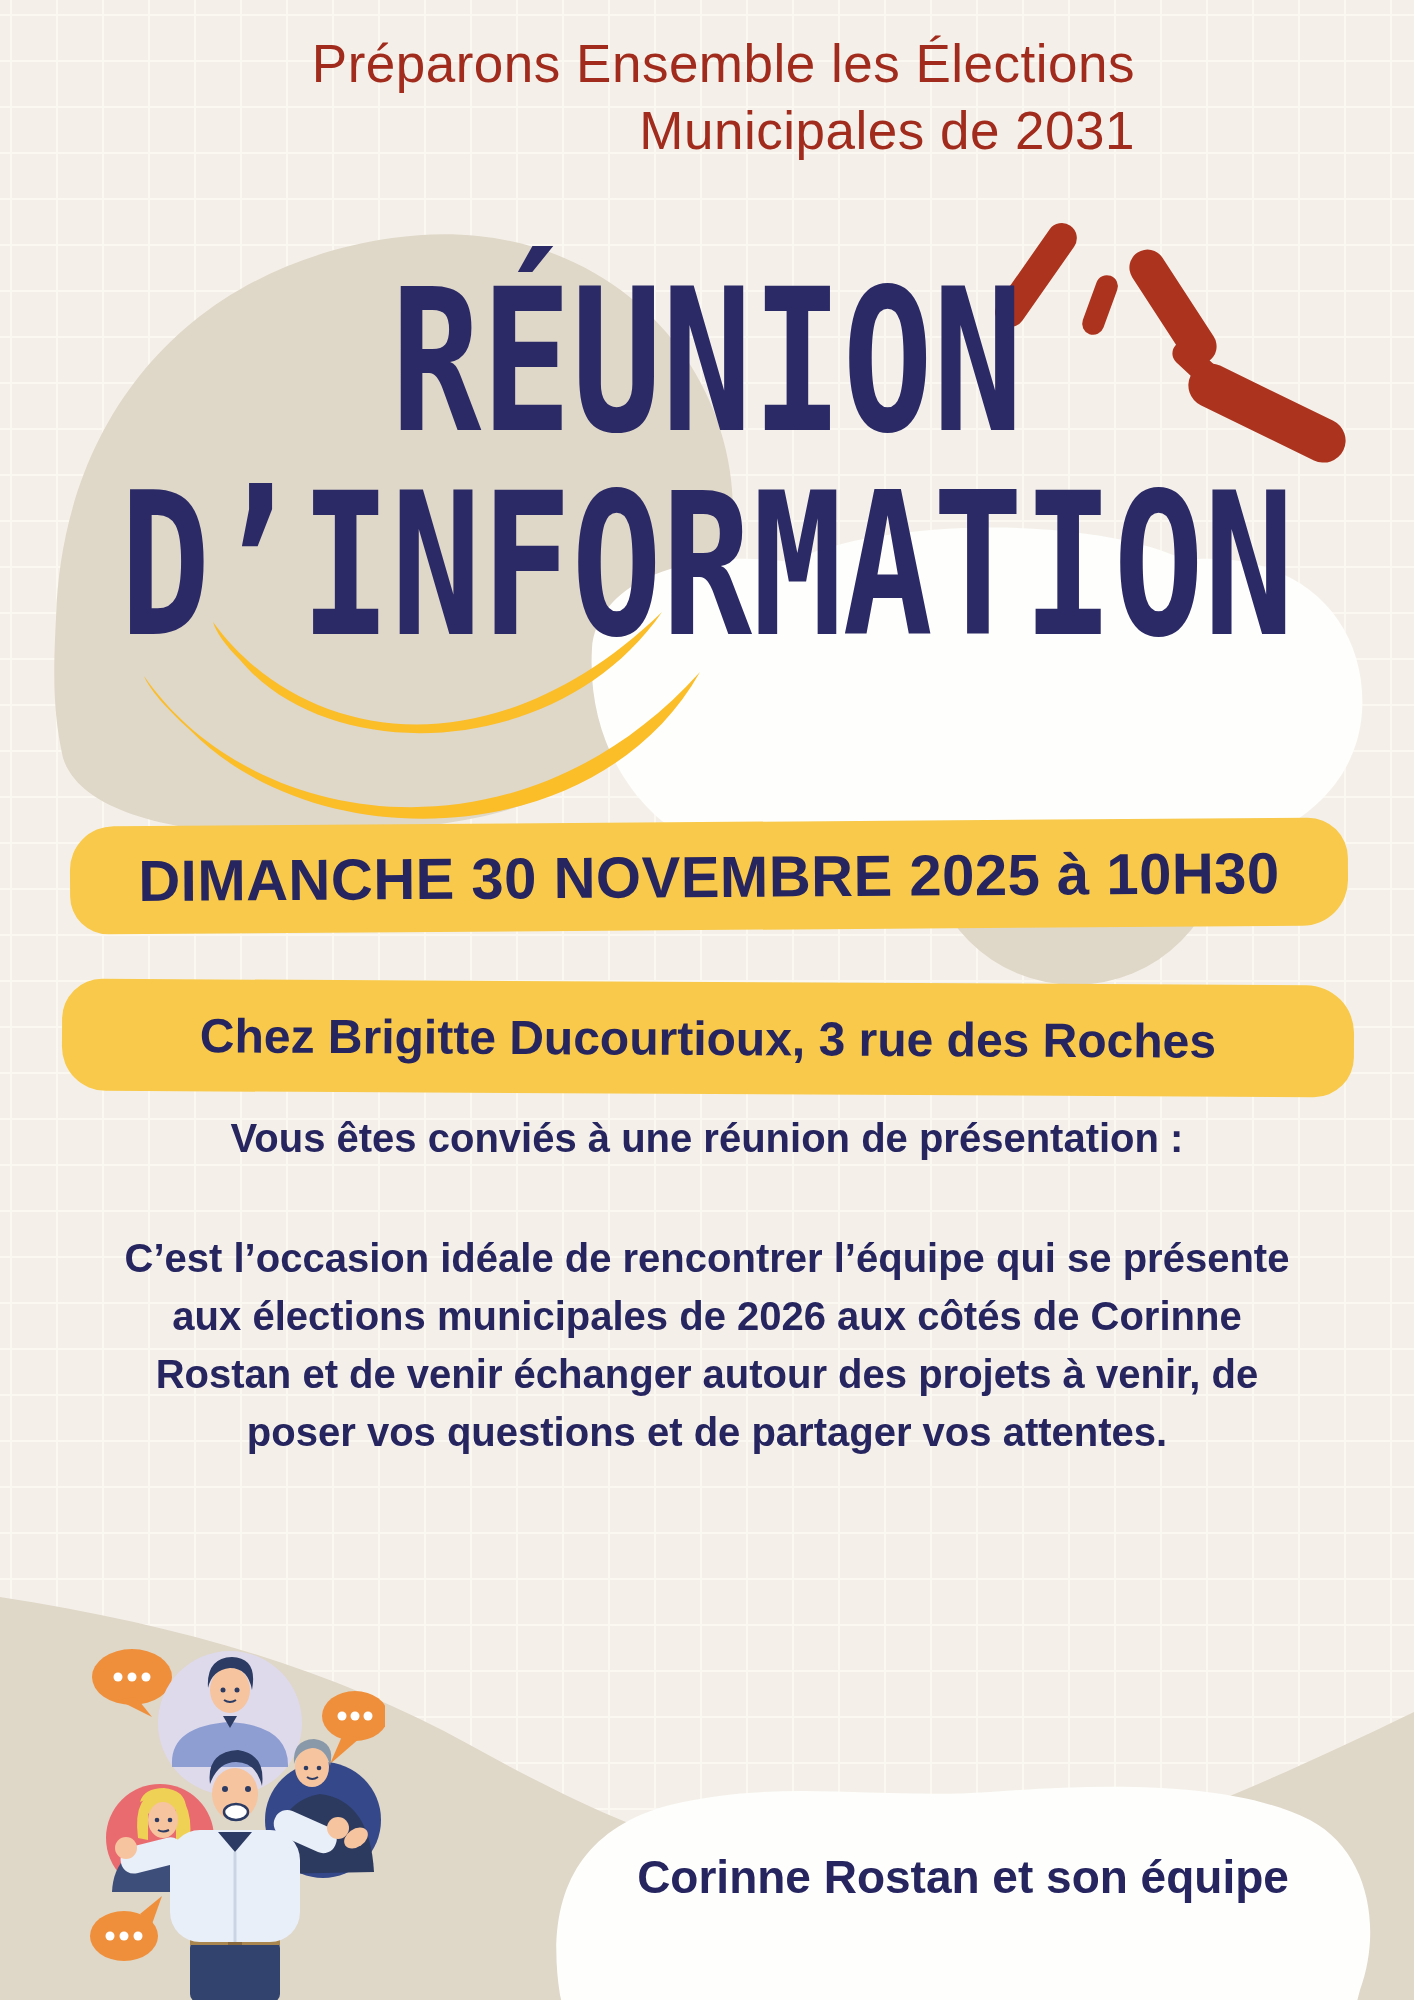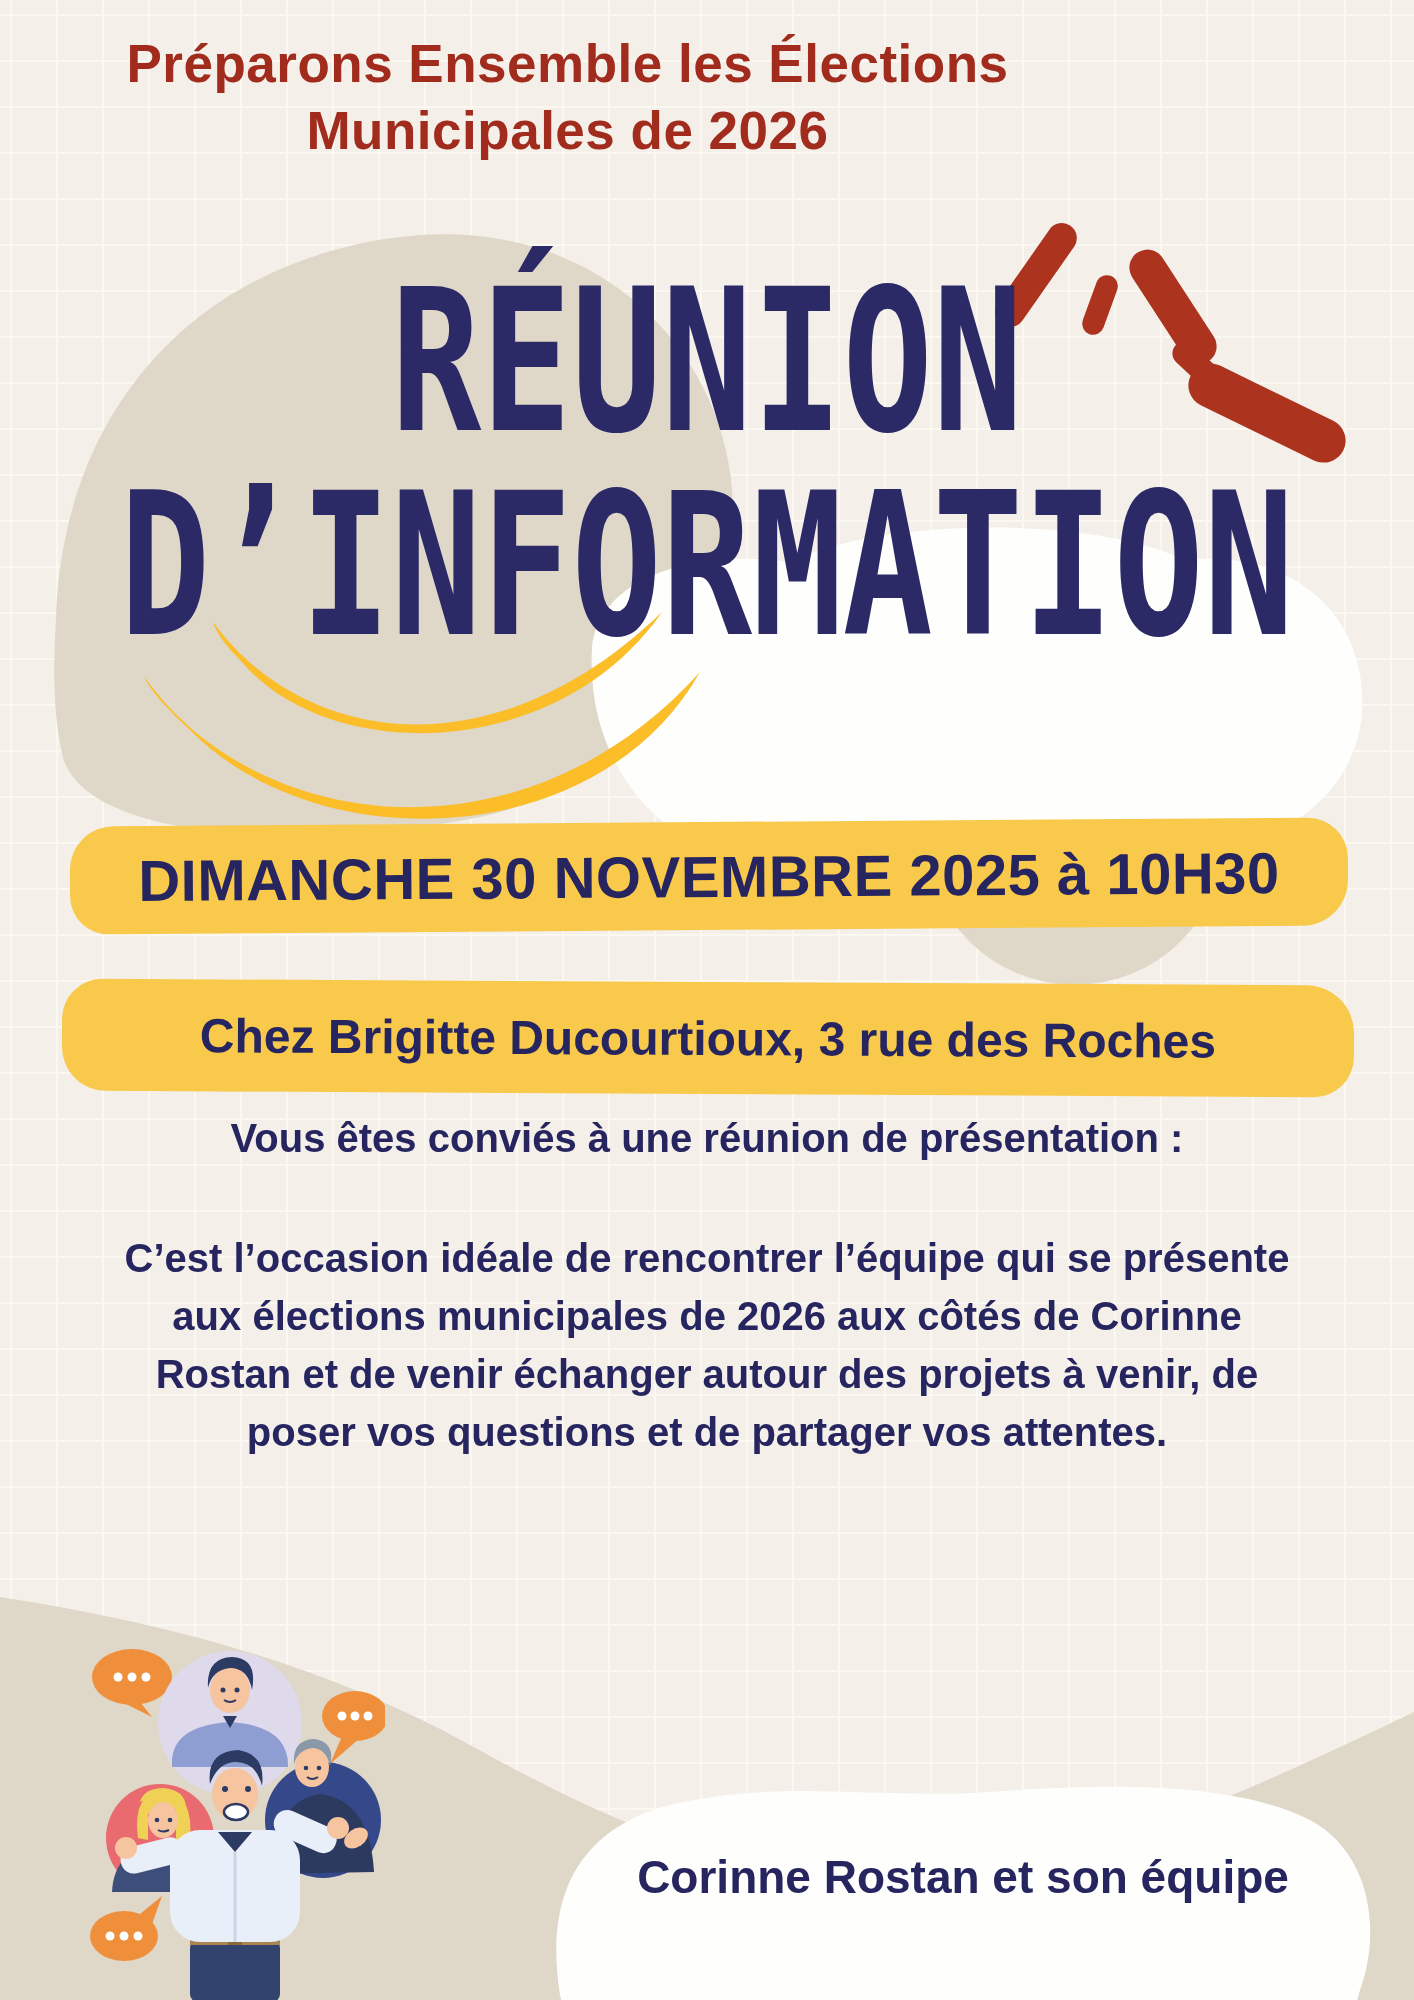--- a/index.html
+++ b/index.html
@@ -25,23 +25,23 @@
       linear-gradient(var(--grid) 2px, transparent 2px),
       linear-gradient(90deg, var(--grid) 2px, transparent 2px);
     background-size:46px 46px;
     background-position:10px 14px;
   }
   .shapes{position:absolute;left:0;top:0;z-index:1;}
   .layer{position:absolute;z-index:2;}
 
   .header{
     left:0;top:30px;width:1135px;
-    text-align:center;
+    text-align:right;
     color:var(--red-title);
-    font-size:53px;font-weight:700;
+    font-size:53px;font-weight:400;
     line-height:67px;
     letter-spacing:.5px;
   }
 
   .big-title{
     left:0;width:1414px;
     text-align:center;
     color:var(--navy);
     font-family:"DejaVu Sans Mono", monospace;
     font-weight:700;
@@ -119,21 +119,21 @@
     </g>
 
     <g fill="#FBBD28">
       <path d="M213,622 C300,742 490,778 662,612 C560,760 330,768 240,660 C225,645 216,632 213,622 Z"></path>
       <path d="M144,676 C250,830 520,872 700,672 C600,850 320,862 190,730 C165,707 150,690 144,676 Z"></path>
     </g>
   </svg>
 
   <div class="layer header">
     <div>Préparons Ensemble les Élections</div>
-    <div>Municipales de 2026</div>
+    <div>Municipales de 2031</div>
   </div>
 
   <div class="layer big-title title-1">RÉUNION</div>
   <div class="layer big-title title-2">D’INFORMATION</div>
 
   <div class="layer banner banner-date">
     <span>DIMANCHE 30 NOVEMBRE 2025 à 10H30</span>
   </div>
   <div class="layer banner banner-place">
     <span>Chez Brigitte Ducourtioux, 3 rue des Roches</span>

